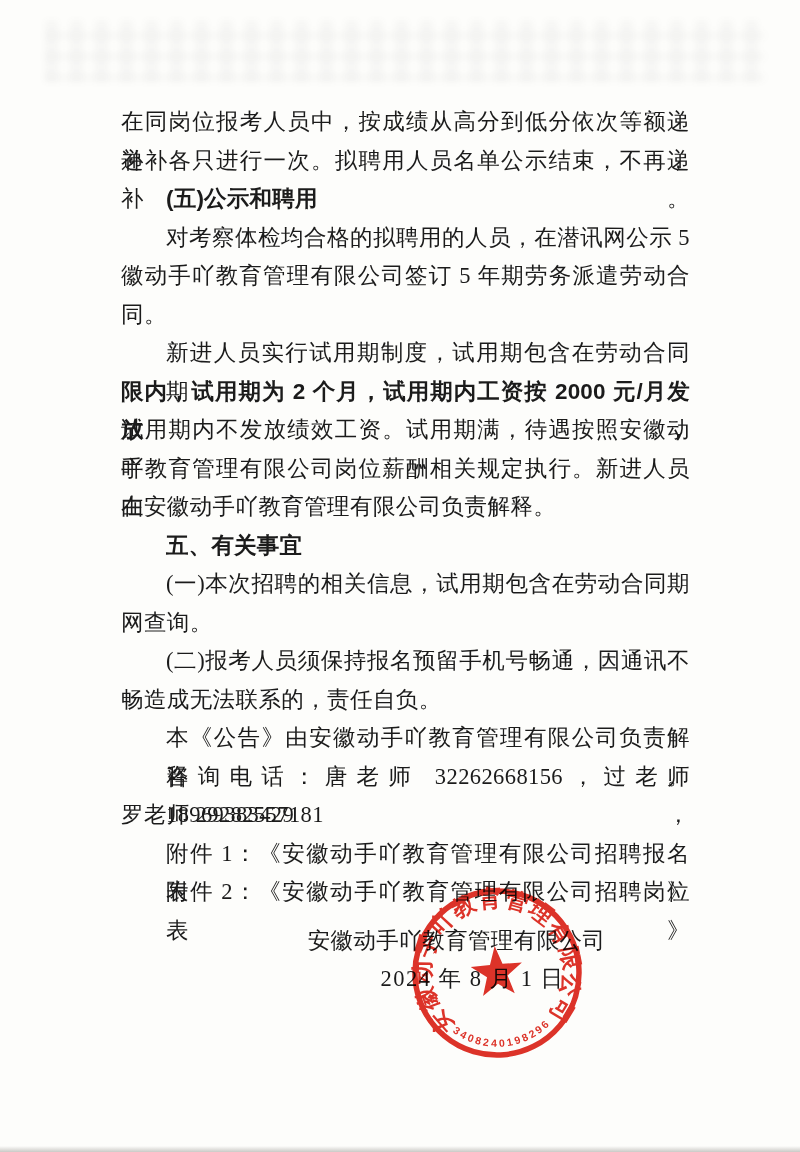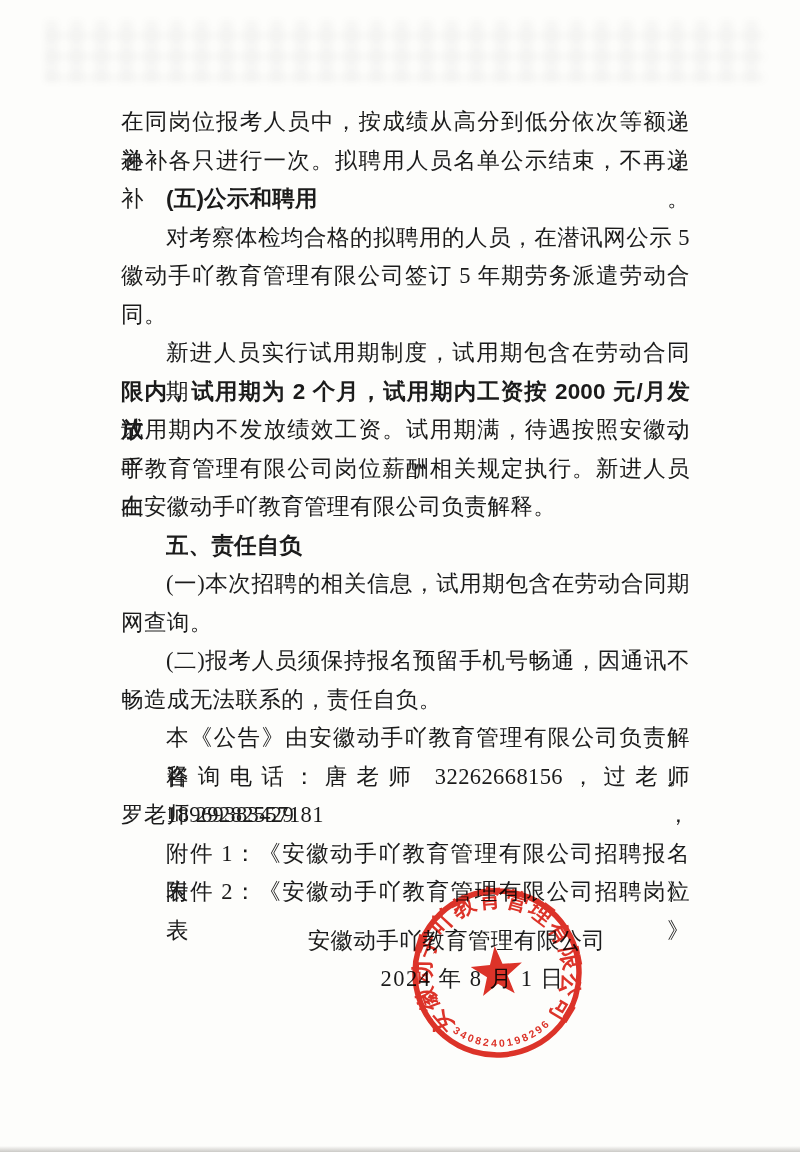--- a/index.html
+++ b/index.html
@@ -67,21 +67,21 @@
       <div class="line just"><span>递补各只进行一次。拟聘用人员名单公示结束，不再递补。</span></div>
       <div class="line indent"><span class="b">(五)公示和聘用</span></div>
       <div class="line indent just"><span>对考察体检均合格的拟聘用的人员，在潜讯网公示 5</span></div>
       <div class="line just"><span>徽动手吖教育管理有限公司签订 5 年期劳务派遣劳动合</span></div>
       <div class="line"><span>同。</span></div>
       <div class="line indent just"><span>新进人员实行试用期制度，试用期包含在劳动合同期</span></div>
       <div class="line just"><span class="b">限内，试用期为 2 个月，试用期内工资按 2000 元/月发放，</span></div>
       <div class="line just"><span>试用期内不发放绩效工资。试用期满，待遇按照安徽动手</span></div>
       <div class="line just"><span>吖教育管理有限公司岗位薪酬相关规定执行。新进人员在</span></div>
       <div class="line"><span>由安徽动手吖教育管理有限公司负责解释。</span></div>
-      <div class="line indent"><span class="b">五、责任自负</span></div>
+      <div class="line indent"><span class="b">五、有关事宜</span></div>
       <div class="line indent just"><span>(一)本次招聘的相关信息，试用期包含在劳动合同期</span></div>
       <div class="line"><span>网查询。</span></div>
       <div class="line indent just"><span>(二)报考人员须保持报名预留手机号畅通，因通讯不</span></div>
       <div class="line"><span>畅造成无法联系的，责任自负。</span></div>
       <div class="line indent just"><span>本《公告》由安徽动手吖教育管理有限公司负责解释。</span></div>
       <div class="line indent just"><span>咨询电话：唐老师 32262668156，过老师 18969383429，</span></div>
       <div class="line"><span>罗老师 29282557181</span></div>
       <div class="line indent just"><span>附件 1：《安徽动手吖教育管理有限公司招聘报名表》</span></div>
       <div class="line indent just"><span>附件 2：《安徽动手吖教育管理有限公司招聘岗位表》</span></div>
       <div class="line sig-company"><span>安徽动手吖教育管理有限公司</span></div>

